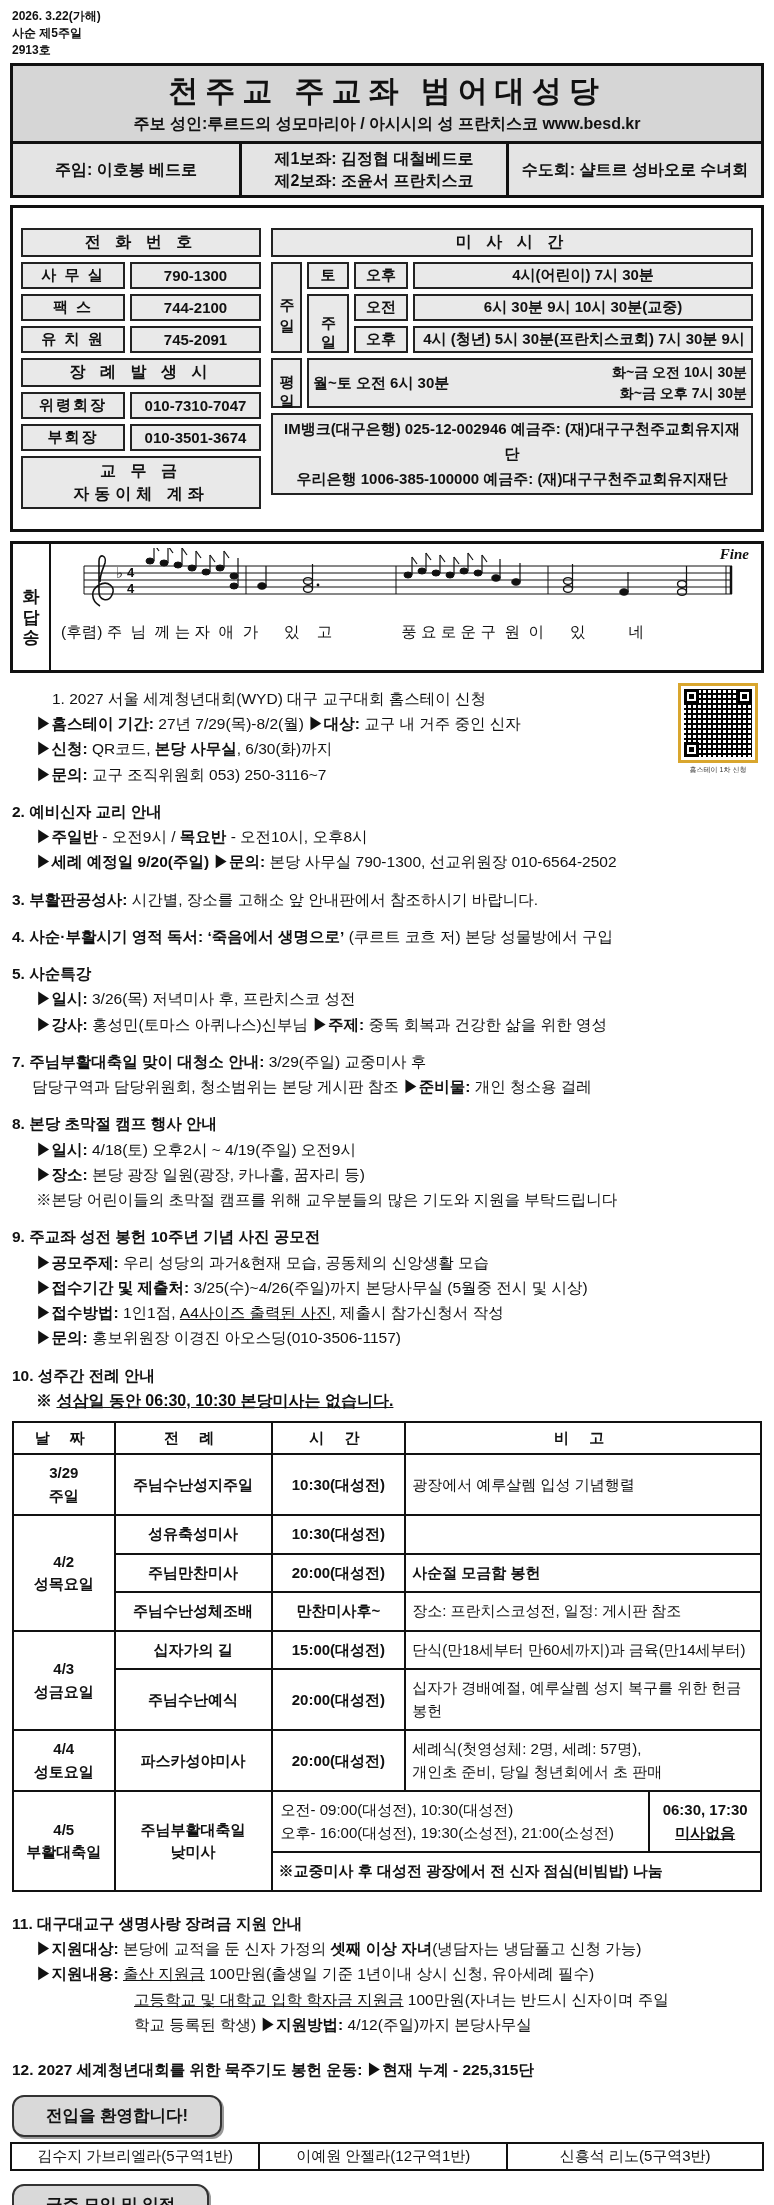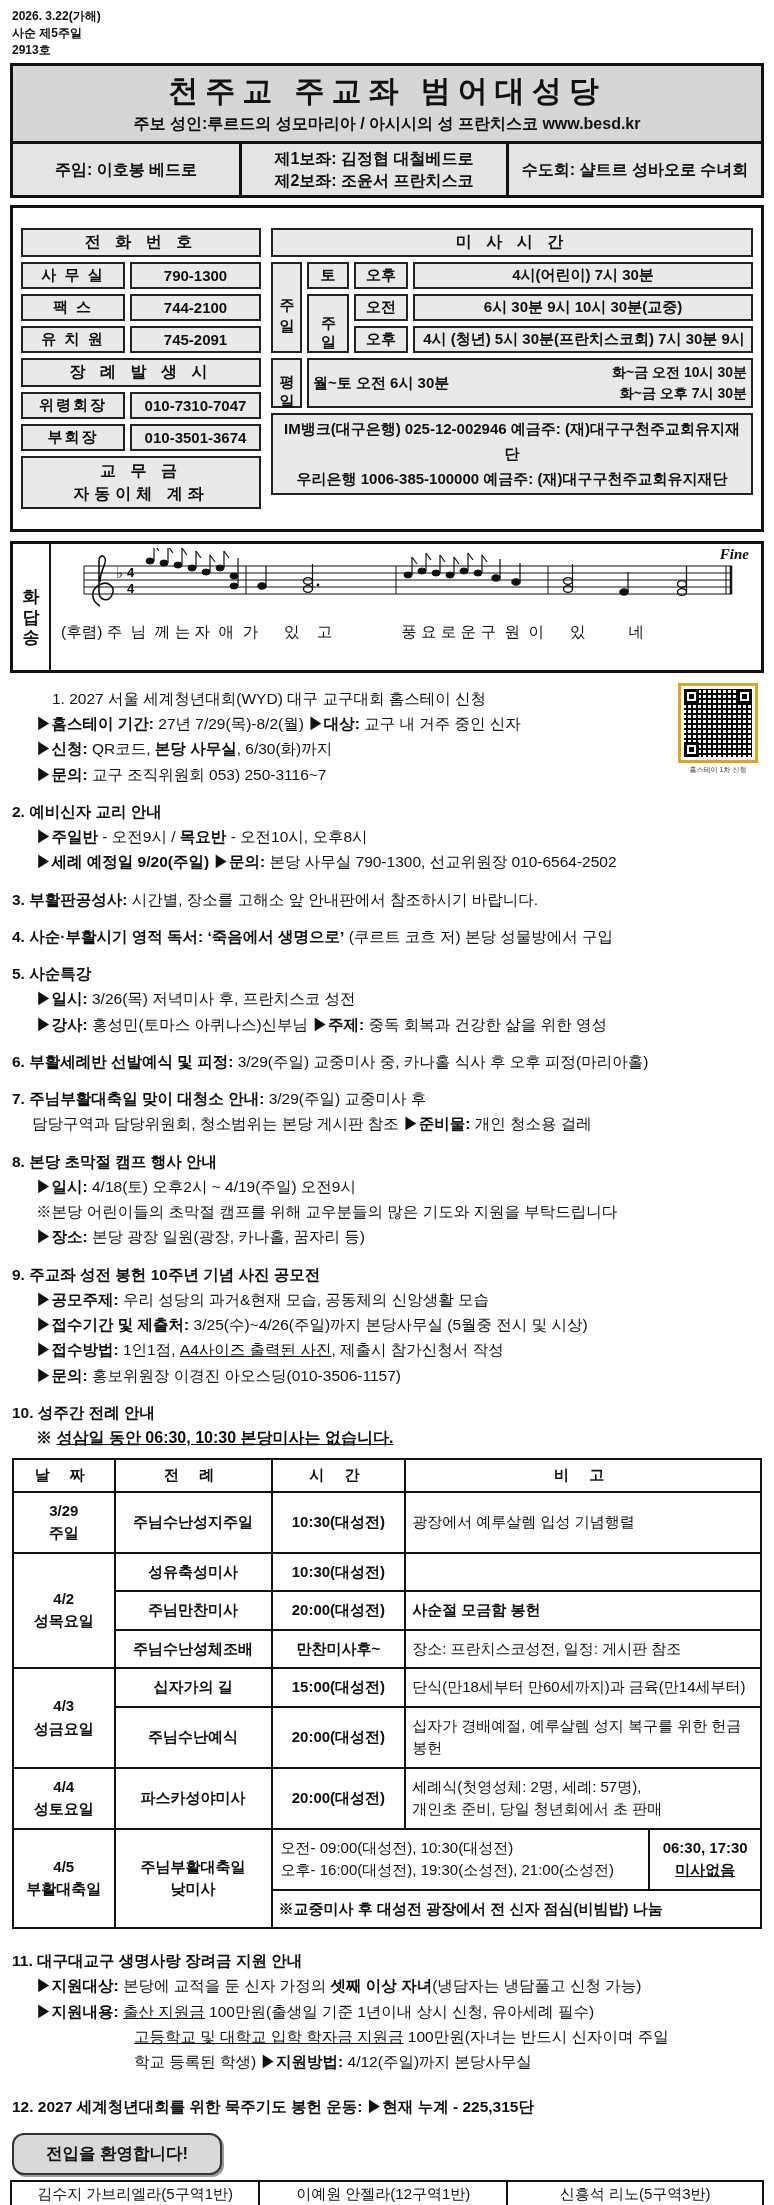--- a/index.html
+++ b/index.html
@@ -304,37 +304,34 @@
   </div>
 
   <div class="notice">
     <div class="n-title"><span style="font-weight: bold; margin-top: 44px;">5. 사순특강</span></div>
     <div class="n-lines">
       <div class="n-line"><span style="font-weight: bold;">▶일시:</span><span> 3/26(목) 저녁미사 후, 프란치스코 성전</span></div>
       <div class="n-line"><span style="font-weight: bold;">▶강사:</span><span> 홍성민(토마스 아퀴나스)신부님 </span><span style="font-weight: bold;">▶주제:</span><span> 중독 회복과 건강한 삶을 위한 영성</span></div>
     </div>
   </div>
 
-  <div class="notice">
-    <div class="n-title"><span style="font-weight: bold;">6. 부활세례반 선발예식 및 피정:</span><span> 3/29(주일) 교중미사 중, 카나홀 식사 후 오후 피정(마리아홀)</span></div>
-  </div>
 
   <div class="notice">
     <div class="n-title"><span style="font-weight: bold;">7. 주님부활대축일 맞이 대청소 안내:</span><span> 3/29(주일) 교중미사 후</span></div>
     <div class="n-lines" style="padding-left:20px">
       <div class="n-line"><span>담당구역과 담당위원회, 청소범위는 본당 게시판 참조 </span><span style="font-weight: bold;">▶준비물:</span><span> 개인 청소용 걸레</span></div>
     </div>
   </div>
 
   <div class="notice">
     <div class="n-title"><span style="font-weight: bold;">8. 본당 초막절 캠프 행사 안내</span></div>
     <div class="n-lines">
       <div class="n-line"><span style="font-weight: bold;">▶일시:</span><span> 4/18(토) 오후2시 ~ 4/19(주일) 오전9시</span></div>
+      <div class="n-line"><span style="font-weight: bold;">▶장소:</span><span> 본당 광장 일원(광장, 카나홀, 꿈자리 등)</span></div>
       <div class="n-line"><span>※본당 어린이들의 초막절 캠프를 위해 교우분들의 많은 기도와 지원을 부탁드립니다</span></div>
-      <div class="n-line"><span style="font-weight: bold;">▶장소:</span><span> 본당 광장 일원(광장, 카나홀, 꿈자리 등)</span></div>
     </div>
   </div>
 
   <div class="notice">
     <div class="n-title"><span style="font-weight: bold;">9. 주교좌 성전 봉헌 10주년 기념 사진 공모전</span></div>
     <div class="n-lines">
       <div class="n-line"><span style="font-weight: bold;">▶공모주제:</span><span> 우리 성당의 과거&amp;현재 모습, 공동체의 신앙생활 모습</span></div>
       <div class="n-line"><span style="font-weight: bold;">▶접수기간 및 제출처:</span><span> 3/25(수)~4/26(주일)까지 본당사무실 (5월중 전시 및 시상)</span></div>
       <div class="n-line"><span style="font-weight: bold;">▶접수방법:</span><span> 1인1점, </span><span style="text-decoration: underline;">A4사이즈 출력된 사진</span><span>, 제출시 참가신청서 작성</span></div>
       <div class="n-line"><span style="font-weight: bold;">▶문의:</span><span> 홍보위원장 이경진 아오스딩(010-3506-1157)</span></div>

